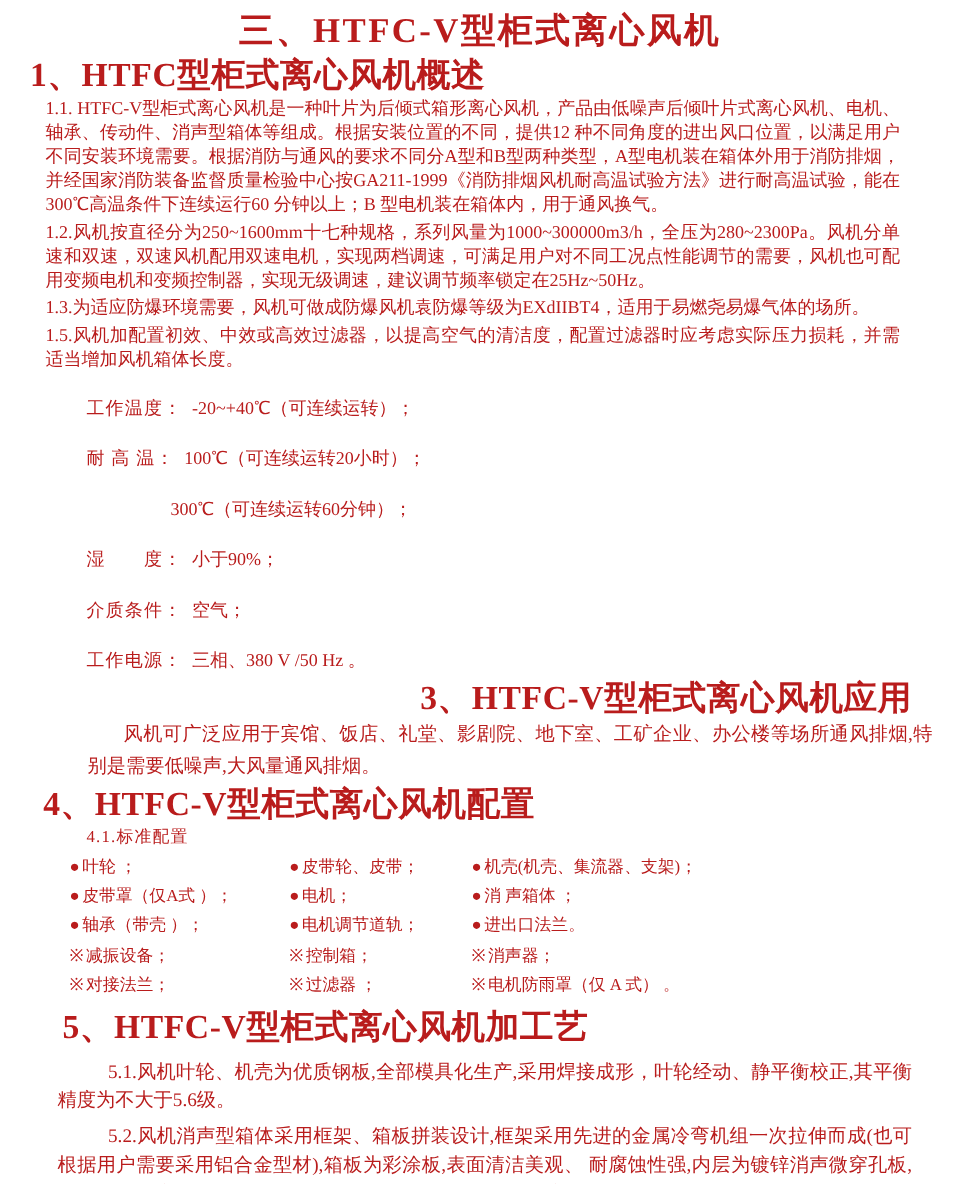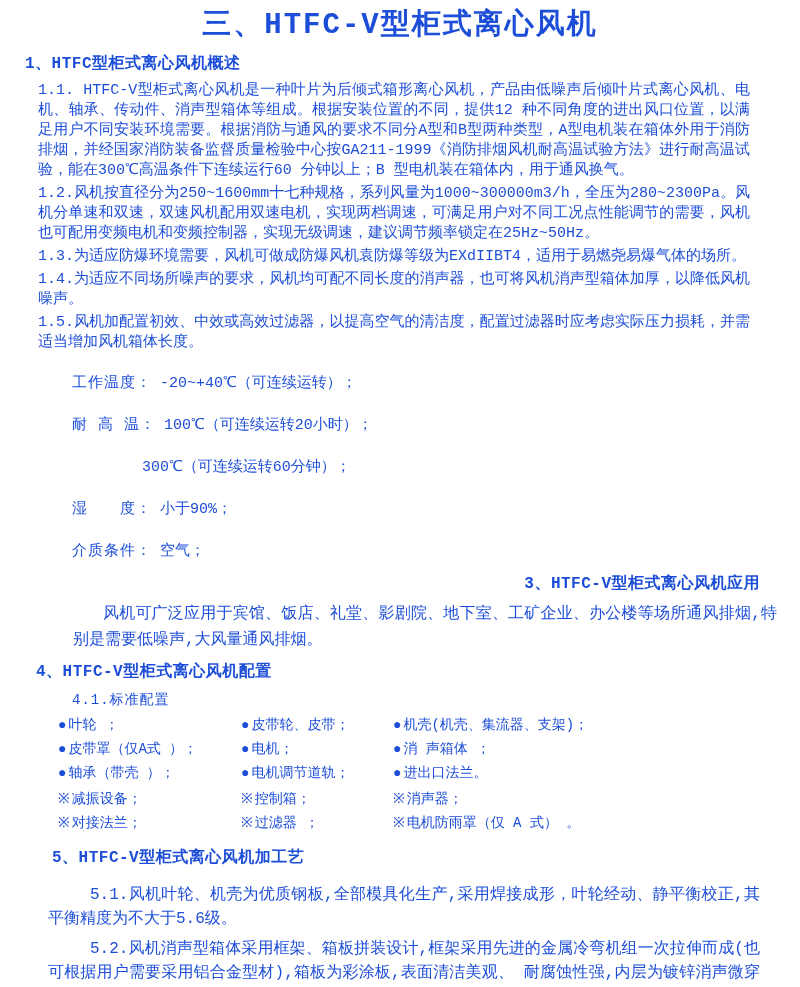--- a/index.html
+++ b/index.html
@@ -1,34 +1,34 @@
 <!DOCTYPE html>
 <html><head>
 <meta charset="utf-8">
 <style>
   html, body { margin:0; padding:0; background:#ffffff; }
   .page {
     position:relative;
     width:800px; height:987px;
     background:#fff;
-    color:#1d4ed8;
-    font-family:Liberation Mono, monospace;
+    color:#b91c1c;
+    font-family:Liberation Serif, serif;
     overflow:hidden;
     box-sizing:border-box;
   }
   .doc-title {
     margin:6px 0 4px 0;
     text-align:center;
     font-size:29px;
     font-weight:bold;
     letter-spacing:2px;
     line-height:40px;
   }
   .h {
-    font-size:16px;
+    font-size:28px;
     font-weight:bold;
     line-height:26px;
     margin:5px 40px 4px 0;
     letter-spacing:0.5px;
   }
   .h.off1 { margin-left:25px; }
   .h.off2 { margin-left:44px; margin-top:10px; }
   .h.off3 { margin-left:36px; margin-top:8px;text-align:right; }
   .h.off4 { margin-left:36px; margin-top:6px; }
   .h.off5 { margin-left:52px; margin-top:10px; margin-bottom:12px; }
@@ -77,40 +77,42 @@
 
 <div class="page">
 
   <h1 class="doc-title">三、HTFC-V型柜式离心风机</h1>
 
   <section>
     <h2 class="h off1">1、HTFC型柜式离心风机概述</h2>
     <p class="para">1.1. HTFC-V型柜式离心风机是一种叶片为后倾式箱形离心风机，产品由低噪声后倾叶片式离心风机、电机、轴承、传动件、消声型箱体等组成。根据安装位置的不同，提供12 种不同角度的进出风口位置，以满足用户不同安装环境需要。根据消防与通风的要求不同分A型和B型两种类型，A型电机装在箱体外用于消防排烟，并经国家消防装备监督质量检验中心按GA211-1999《消防排烟风机耐高温试验方法》进行耐高温试验，能在300℃高温条件下连续运行60 分钟以上；B 型电机装在箱体内，用于通风换气。</p>
     <p class="para">1.2.风机按直径分为250~1600mm十七种规格，系列风量为1000~300000m3/h，全压为280~2300Pa。风机分单速和双速，双速风机配用双速电机，实现两档调速，可满足用户对不同工况点性能调节的需要，风机也可配用变频电机和变频控制器，实现无级调速，建议调节频率锁定在25Hz~50Hz。</p>
     <p class="para">1.3.为适应防爆环境需要，风机可做成防爆风机袁防爆等级为EXdIIBT4，适用于易燃尧易爆气体的场所。</p>
-    <p class="para">1.4.为适应不同场所噪声的要求，风机均可配不同长度的消声器，也可将风机消声型箱体加厚，以降低风机噪声。</p>
     <p class="para">1.5.风机加配置初效、中效或高效过滤器，以提高空气的清洁度，配置过滤器时应考虑实际压力损耗，并需适当增加风机箱体长度。</p>
   </section>
 
   <section>
     <div class="cond-list">
       <div class="cond-row">
         <span class="cond-label">工作温度：</span><span class="cond-value">-20~+40℃（可连续运转）；</span>
       </div>
       <div class="cond-row">
         <span class="cond-label">耐 高 温：</span><span class="cond-value">100℃（可连续运转20小时）；</span>
       </div>
       <div class="cond-row">
         <span class="cond-label"></span><span class="cond-value">300℃（可连续运转60分钟）；</span>
       </div>
       <div class="cond-row">
         <span class="cond-label">湿　　度：</span><span class="cond-value">小于90%；</span>
       </div>
       <div class="cond-row">
         <span class="cond-label">介质条件：</span><span class="cond-value">空气；</span>
+      </div>
+      <div class="cond-row">
+        <span class="cond-label">工作电源：</span><span class="cond-value">三相、380 V /50 Hz 。</span>
       </div>
     </div>
   </section>
 
   <section>
     <h2 class="h off3">3、HTFC-V型柜式离心风机应用</h2>
     <p class="app-body">风机可广泛应用于宾馆、饭店、礼堂、影剧院、地下室、工矿企业、办公楼等场所通风排烟,特别是需要低噪声,大风量通风排烟。</p>
   </section>
 
   <section>

